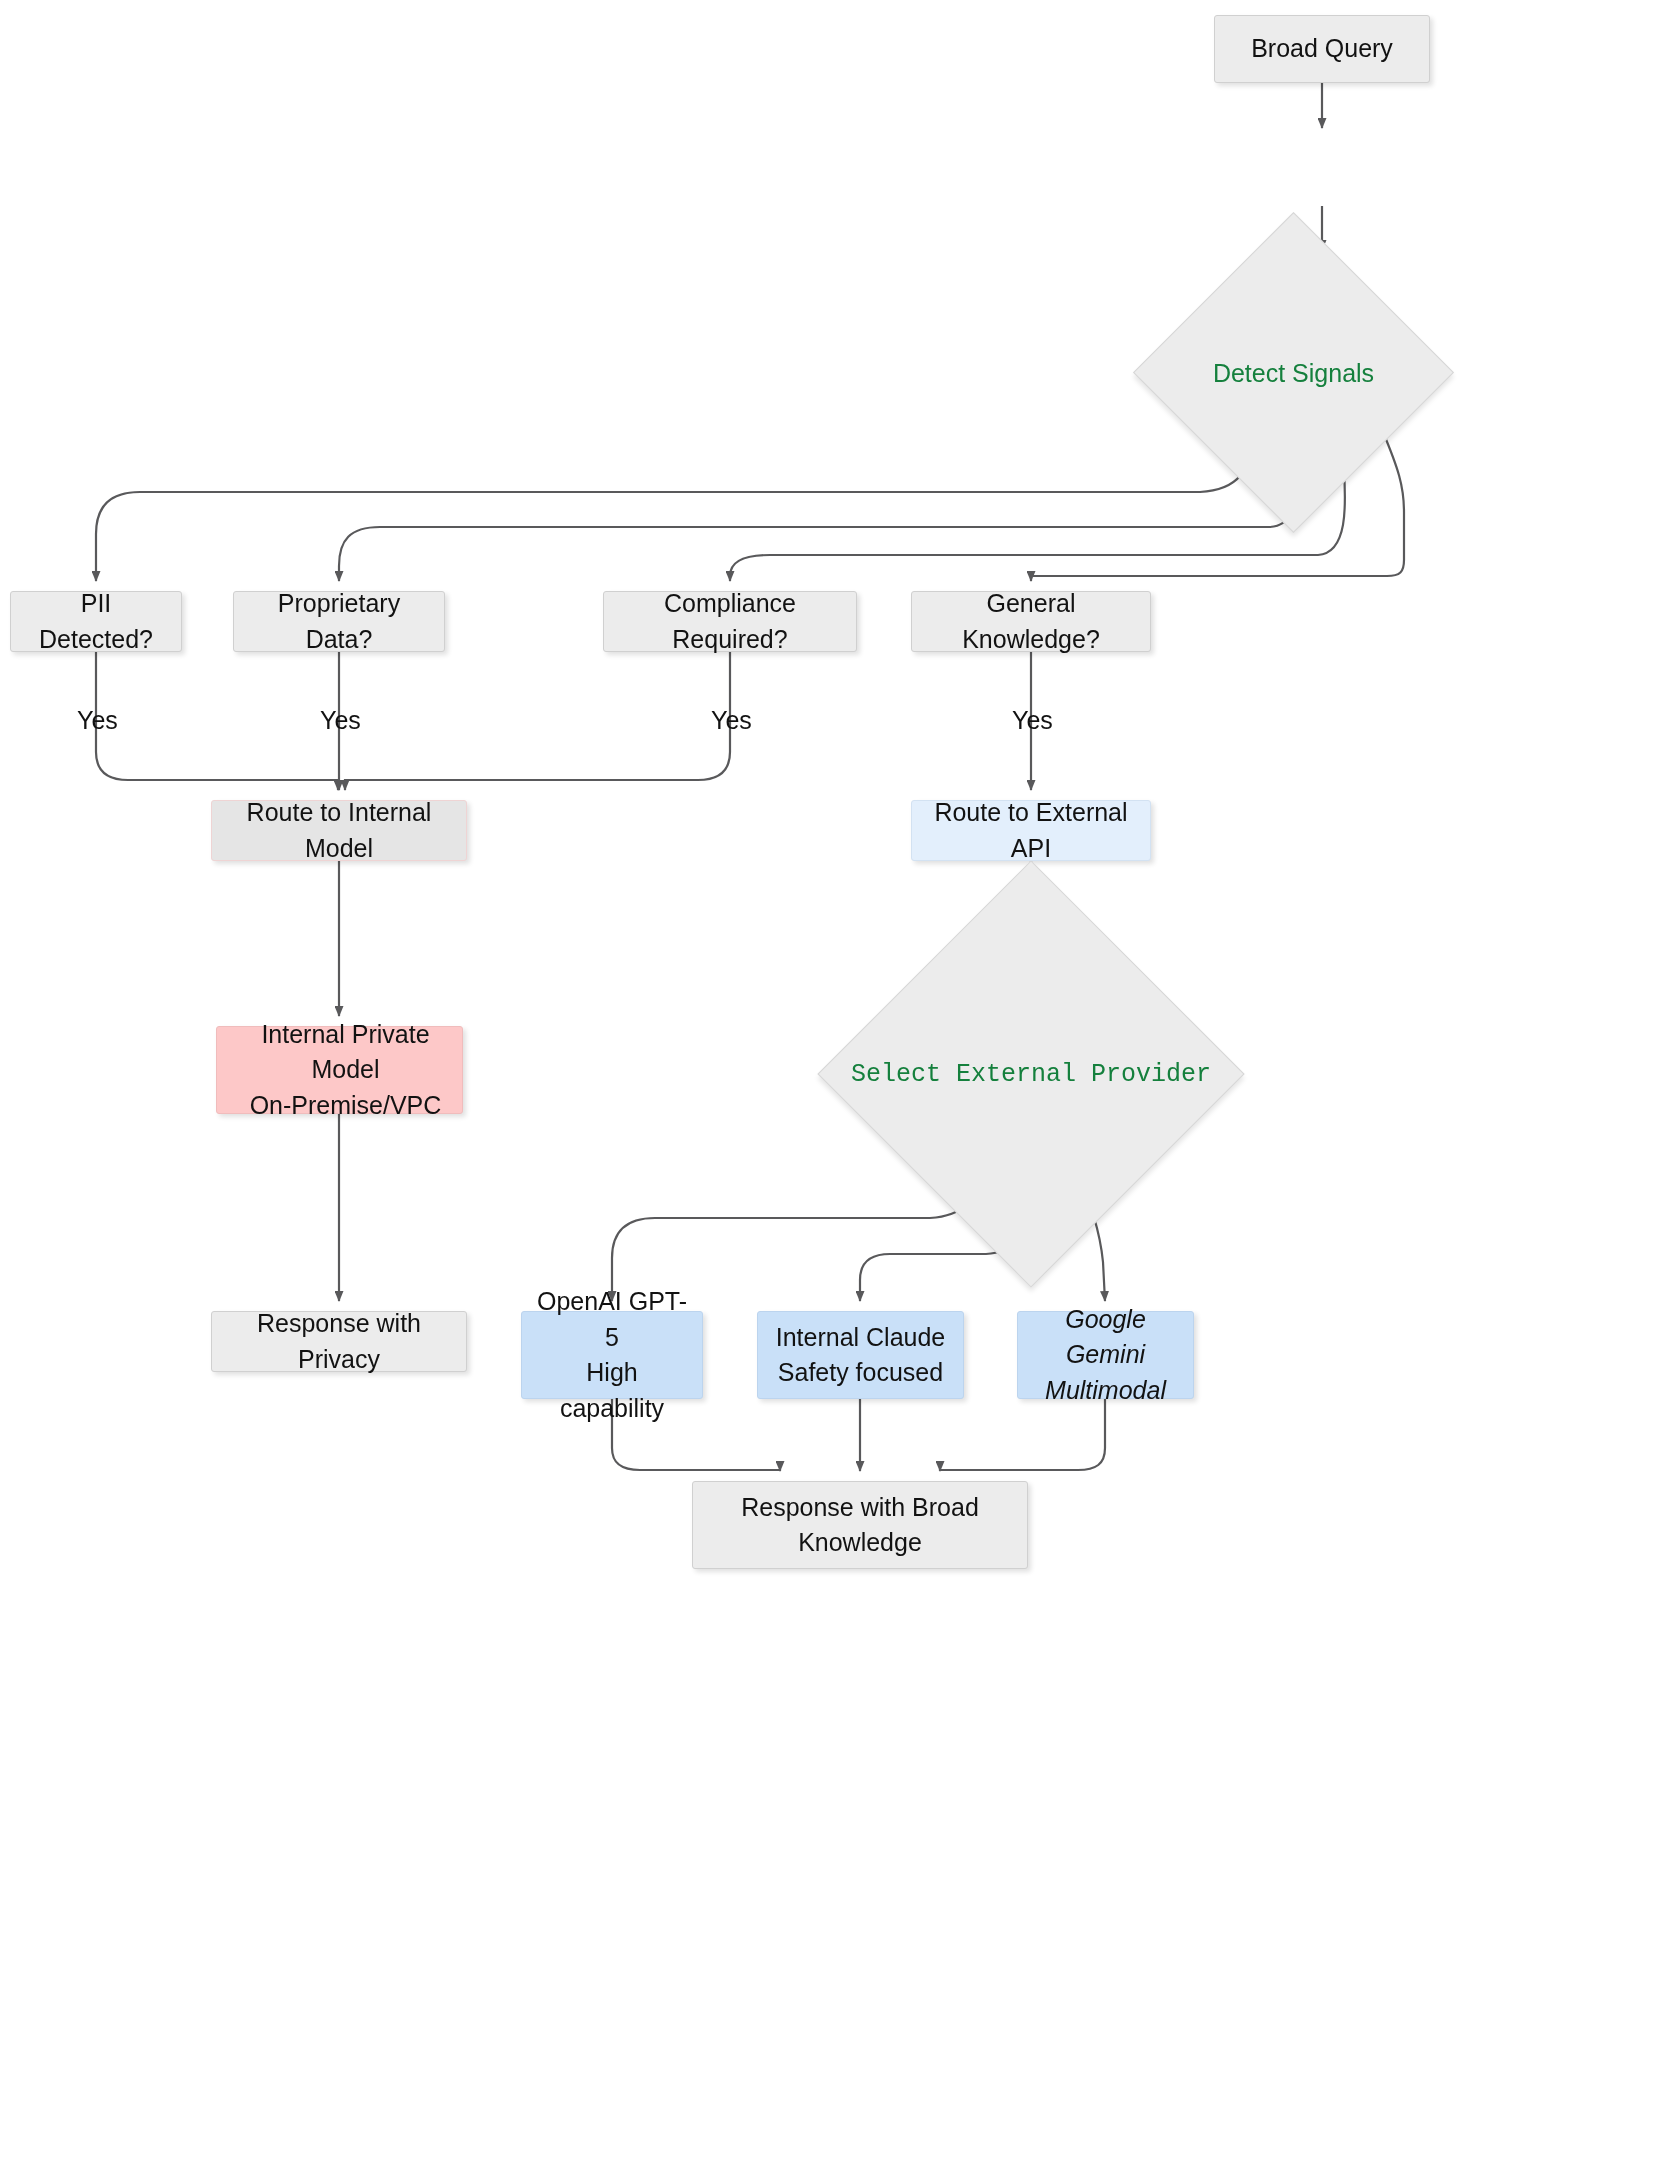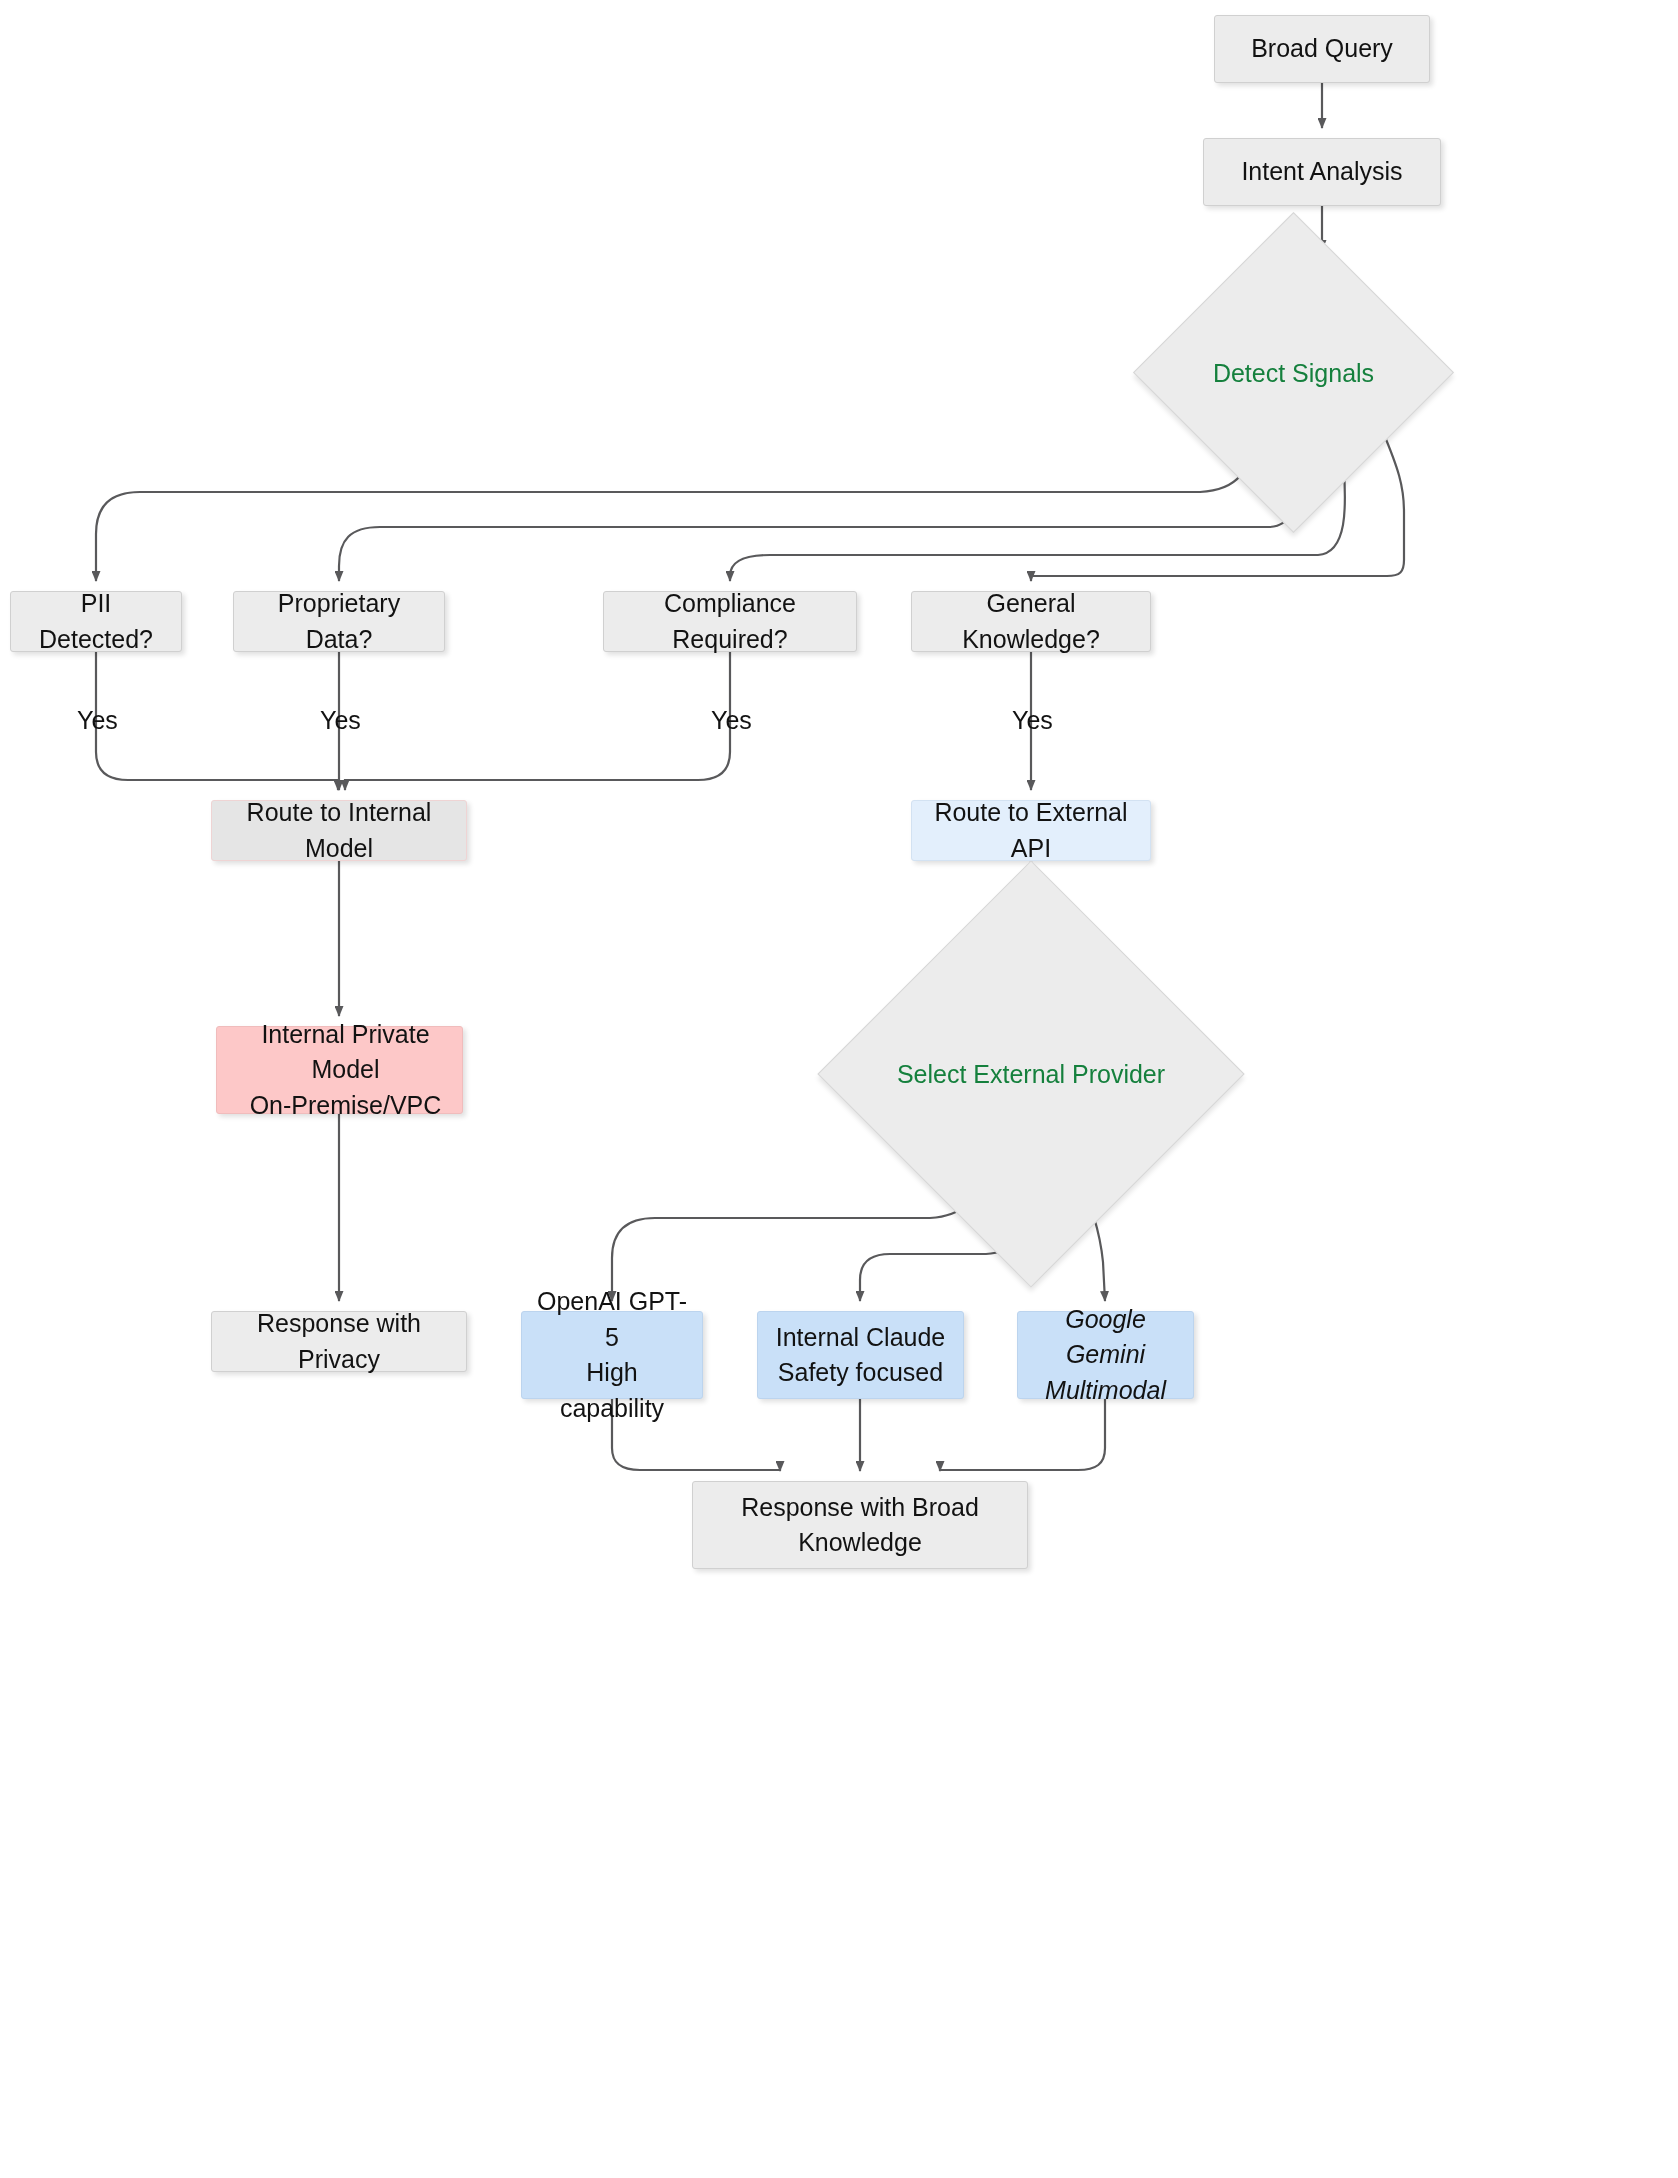--- a/index.html
+++ b/index.html
@@ -133,23 +133,20 @@
       <path d="M860,1399 L860,1471"></path>
 
       <path d="M1105,1399 L1105,1448 C1105,1464 1096,1470 1078,1470 L940,1470 L940,1471"></path>
     </g>
   </svg>
 
   <div class="node process" style="left:1214px; top:15px; width:216px; height:68px;">
     <span class="label">Broad Query</span>
   </div>
 
-  <div class="node process" style="left:1203px; top:138px; width:238px; height:68px;">
-    <span class="label">Intent Analysis</span>
-  </div>
 
   <div class="diamond" style="left:1180px; top:259px; width:227px; height:227px;">
     <div class="shape"></div>
     <div class="dlabel">Detect Signals</div>
   </div>
 
   <div class="node process" style="left:10px; top:591px; width:172px; height:61px;">
     <span class="label">PII Detected?</span>
   </div>
 
@@ -173,21 +170,21 @@
     <span class="label">Route to External API</span>
   </div>
 
   <div class="node pink-strong" style="left:216px; top:1026px; width:247px; height:88px;padding-left:12px;">
     <span class="label multiline">
         <span>Internal Private Model</span>
         <span>On-Premise/VPC</span>
       </span>
   </div>
 
-  <div class="diamond" style="left:880px; top:923px; width:302px; height:302px;">
+  <div class="diamond" style="left:880px; top:923px; width:302px; height:302px;font-family:Liberation Mono, monospace;">
     <div class="shape"></div>
     <div class="dlabel">Select External Provider</div>
   </div>
 
   <div class="node blue-strong" style="left:521px; top:1311px; width:182px; height:88px;">
     <span class="label multiline">
         <span>OpenAI GPT-5</span>
         <span>High capability</span>
       </span>
   </div>

